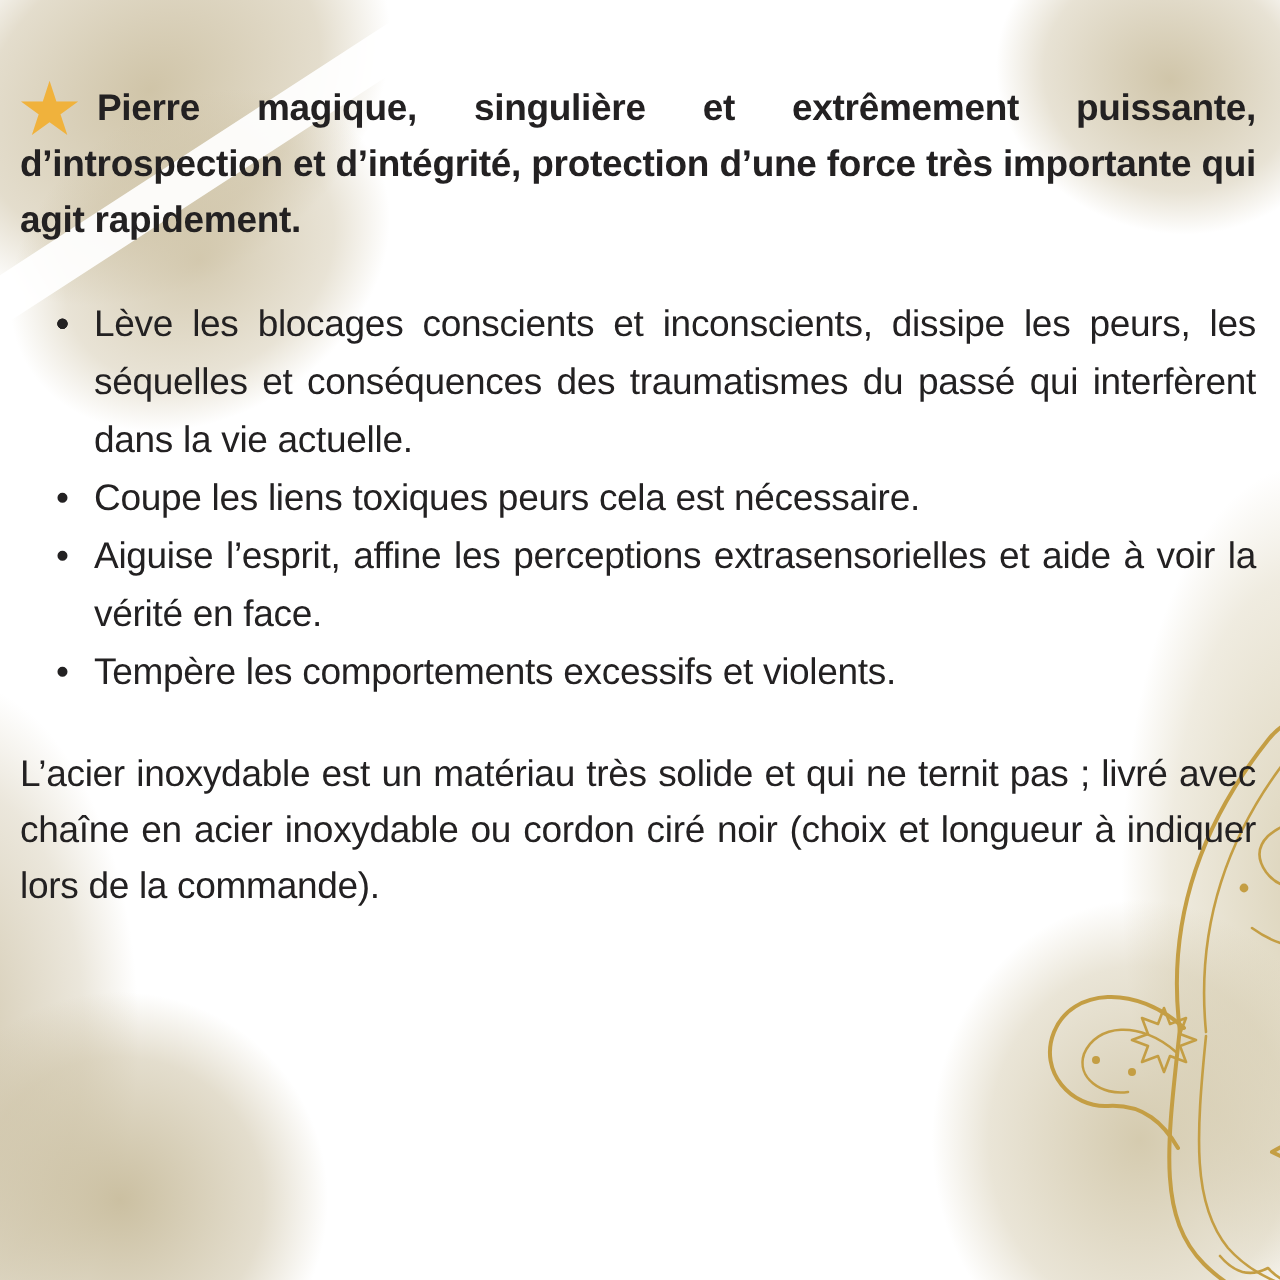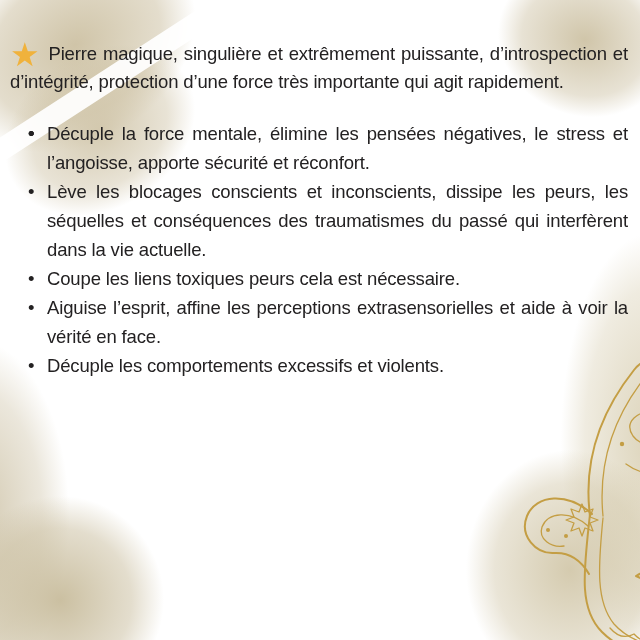--- a/index.html
+++ b/index.html
@@ -73,21 +73,21 @@
     stroke-width:2;stroke-linecap:round;stroke-linejoin:round;
   }
   .hamsa .fill{fill:var(--hamsa-gold);stroke:none;}
   .hamsa .thin{stroke-width:1.3;}
 
   
   .content{
     position:absolute;left:10px;right:12px;top:40px;
     font-size:18.5px;letter-spacing:-0.15px;line-height:28px;
   }
-  .intro{text-align:justify;}
+  .intro{text-align:justify;font-weight:bold;}
   .star{
     display:inline-block;
     font-size:33px;line-height:20px;vertical-align:-6px;
     margin-right:9px;color:var(--star);
   }
   ul.benefits{
     list-style:none;
     margin:23px 0 0 20px;
   }
   ul.benefits li{
@@ -162,34 +162,34 @@
 
     <ul class="benefits">
       <li>
         <span class="bullet">•</span>
       </li>
       <li>
         <span class="bullet">•</span>
       </li>
       <li>
         <span class="bullet">•</span>
-        <span>Décuple la force mentale, élimine les pensées négatives, le stress et l’angoisse, apporte sécurité et réconfort.</span>
       </li>
       <li>
         <span class="bullet">•</span>
         <span>Lève les blocages conscients et inconscients, dissipe les peurs, les séquelles et conséquences des traumatismes du passé qui interfèrent dans la vie actuelle.</span>
       </li>
       <li>
         <span class="bullet">•</span>
         <span>Coupe les liens toxiques peurs cela est nécessaire.</span>
       </li>
       <li>
         <span class="bullet">•</span>
         <span>Aiguise l’esprit, affine les perceptions extrasensorielles et aide à voir la vérité en face.</span>
       </li>
       <li>
         <span class="bullet">•</span>
-        <span>Décuple les comportements excessifs et violents.</span>
+        <span>Tempère les comportements excessifs et violents.</span>
       </li>
     </ul>
 
+    <p class="outro">L’acier inoxydable est un matériau très solide et qui ne ternit pas ; livré avec chaîne en acier inoxydable ou cordon ciré noir (choix et longueur à indiquer lors de la commande).</p>
   </div>
 </div>
 
 </body></html>

